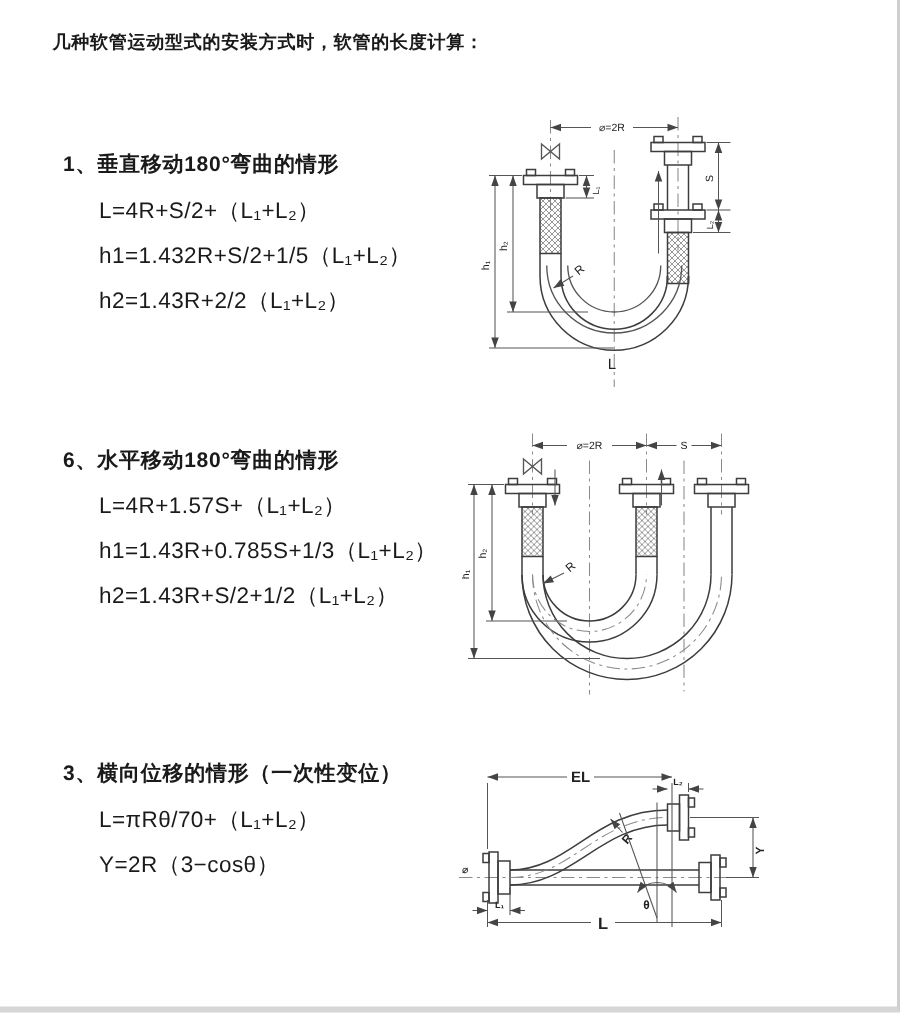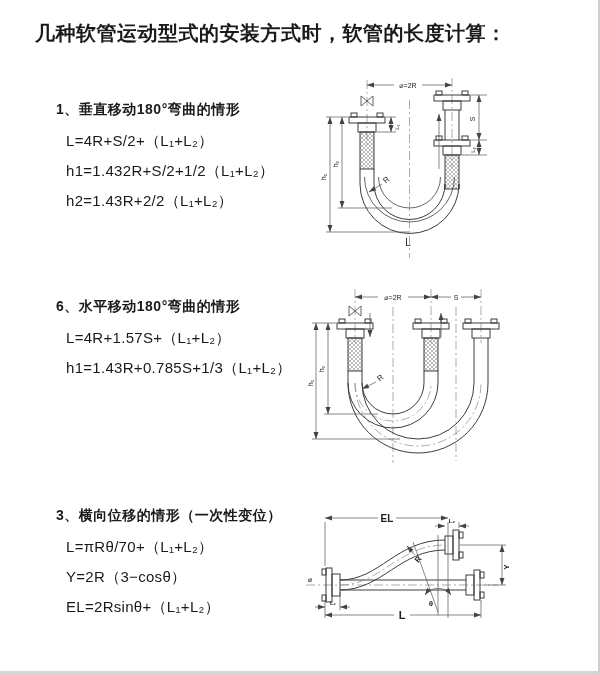--- a/index.html
+++ b/index.html
@@ -2,23 +2,23 @@
 <html><head>
 <meta charset="utf-8">
 <style>
   html,body{margin:0;padding:0;background:#e8e8e8;}
   .page{
     position:relative;width:600px;height:675px;background:#ffffff;
     font-family:"Liberation Sans","DejaVu Sans",sans-serif;color:#1a1a1a;
     overflow:hidden;border-right:2px solid #cfcfcf;border-bottom:4px solid #d6d6d6;
     box-sizing:border-box;
   }
-  .doc-title{position:absolute;left:35px;top:20px;font-size:20px;font-weight:700;letter-spacing:.5px;}
+  .doc-title{position:absolute;left:35px;top:20px;font-size:12px;font-weight:700;letter-spacing:.5px;}
   .section{position:absolute;left:42px;}
-  .section .heading{font-size:14px;font-weight:700;letter-spacing:.5px;white-space:nowrap;margin-left:14px;}
+  .section .heading{font-size:14px;font-weight:700;letter-spacing:.5px;white-space:nowrap;}
   .section .formulas{margin:7px 0 0 24px;}
   .section .formula{font-size:15px;line-height:30px;white-space:nowrap;letter-spacing:.3px;}
   #sec1{top:101px;} #sec2{top:298px;} #sec3{top:507px;}
   .diagram{position:absolute;}
   #dg1{left:312px;top:72px;} #dg2{left:308px;top:283px;} #dg3{left:298px;top:500px;font-weight:bold;}
   svg{display:block;}
   svg text{fill:#222;font-family:"Liberation Sans","DejaVu Sans",sans-serif;}
   .dwg{stroke:#3d3d3d;stroke-width:1;fill:none;}
   .dwg2{stroke:#555;stroke-width:.9;fill:none;}
   .dim{stroke:#555;stroke-width:.7;fill:none;}
@@ -30,39 +30,39 @@
 <body>
 
 <div class="page">
 
   <div class="doc-title">几种软管运动型式的安装方式时，软管的长度计算：</div>
 
   <div class="section" id="sec1">
     <div class="heading">1、垂直移动180°弯曲的情形</div>
     <div class="formulas">
       <div class="formula">L=4R+S/2+（L₁+L₂）</div>
-      <div class="formula">h1=1.432R+S/2+1/2（L₁+L₂）</div>
+      <div class="formula">h1=1.432R+S/2+1/5（L₁+L₂）</div>
       <div class="formula">h2=1.43R+2/2（L₁+L₂）</div>
     </div>
   </div>
 
   <div class="section" id="sec2">
     <div class="heading">6、水平移动180°弯曲的情形</div>
     <div class="formulas">
       <div class="formula">L=4R+1.57S+（L₁+L₂）</div>
       <div class="formula">h1=1.43R+0.785S+1/3（L₁+L₂）</div>
+      <div class="formula">h2=1.43R+S/2+1/2（L₁+L₂）</div>
     </div>
   </div>
 
   <div class="section" id="sec3">
     <div class="heading">3、横向位移的情形（一次性变位）</div>
     <div class="formulas">
       <div class="formula">L=πRθ/70+（L₁+L₂）</div>
       <div class="formula">Y=2R（3−cosθ）</div>
-      <div class="formula">EL=2Rsinθ+（L₁+L₂）</div>
     </div>
   </div>
 
   <div class="diagram" id="dg1">
     <svg width="278" height="190" viewBox="0 0 278 190">
       <defs>
         <marker id="arr1" markerUnits="userSpaceOnUse" markerWidth="8" markerHeight="6" refX="7.5" refY="3" orient="auto-start-reverse">
           <path d="M0.5,0.5 L7.5,3 L0.5,5.5 z" fill="#444"></path>
         </marker>
         <pattern id="hatch1" width="4" height="4" patternUnits="userSpaceOnUse">

